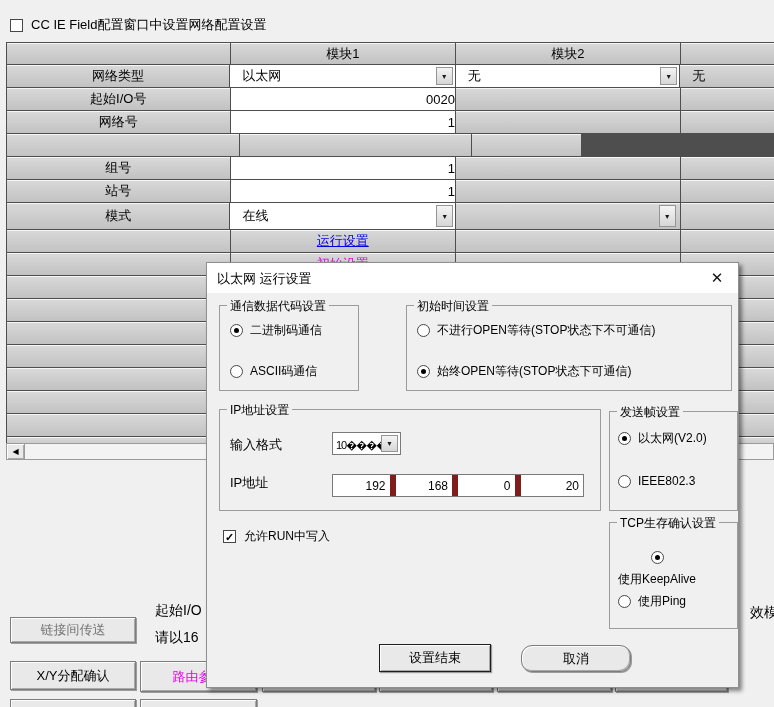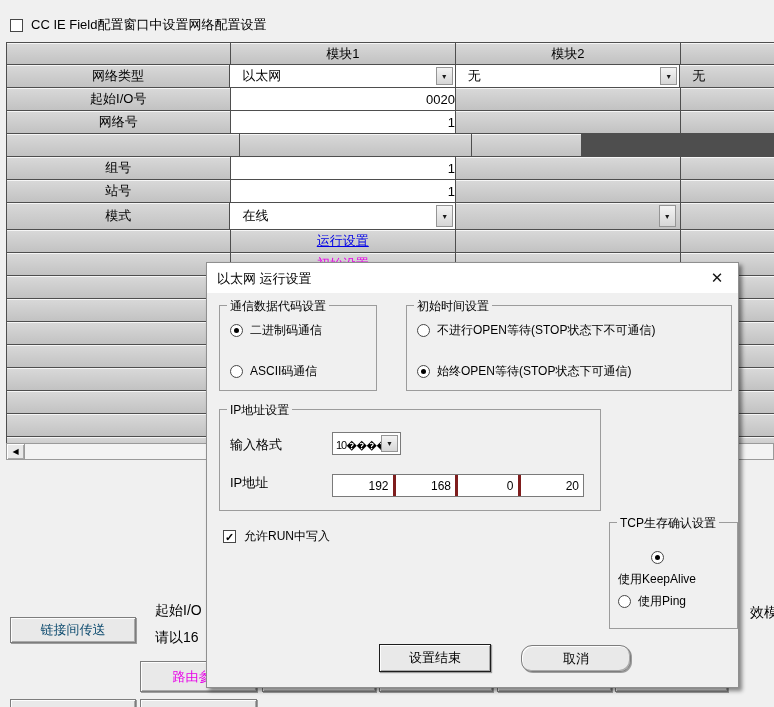--- a/index.html
+++ b/index.html
@@ -8,21 +8,21 @@
     background:#f0f0f0; font-family:"Liberation Sans",sans-serif; color:#000;
     -webkit-font-smoothing:antialiased;
   }
   
   .btn{
     background:#e9e9e9; border:1px solid #7d7d7d; box-sizing:border-box;
     box-shadow:inset 1px 1px 0 #fdfdfd, inset -1px -1px 0 #a9a9a9, 1px 1px 0 rgba(0,0,0,.35);
     display:flex; align-items:center; justify-content:center; font-size:13px;
   }
   .btn.default{border:1px solid #1d1d1d; box-shadow:inset 1px 1px 0 #fdfdfd, inset -1px -1px 0 #a9a9a9, 1px 1px 1px rgba(0,0,0,.35);}
-  .btn.disabled{color:#0c4a6e;}
+  .btn.disabled{color:#737373;}
   .cb{width:13px;height:13px;background:#fff;border:1px solid #474747;box-sizing:border-box;
       display:flex;align-items:center;justify-content:center;font-size:11px;font-weight:bold;line-height:10px;}
   .radio{width:13px;height:13px;border-radius:50%;background:#fff;border:1px solid #474747;box-sizing:border-box;position:relative;flex:none;}
   .radio.on::after{content:"";position:absolute;left:3px;top:3px;width:5px;height:5px;border-radius:50%;background:#000;}
   .opt{display:flex;align-items:center;gap:7px;font-size:12px;position:absolute;white-space:nowrap;}
   .group{position:absolute;border:1px solid #9c9c9c;box-sizing:border-box;}
   .group-title{position:absolute;top:-8px;left:7px;background:#f0f0f0;padding:0 3px;font-size:12px;white-space:nowrap;}
   .dd-btn{position:absolute;right:2px;top:2px;bottom:2px;width:17px;
     background:linear-gradient(#f4f4f4,#d6d6d6);border:1px solid #959595;box-sizing:border-box;
     display:flex;align-items:center;justify-content:center;font-size:7px;color:#1a1a1a;}
@@ -54,21 +54,21 @@
   #dialog{position:absolute;left:206px;top:262px;width:533px;height:426px;background:#f0f0f0;
     border:1px solid #8f8f8f;box-sizing:border-box;box-shadow:3px 3px 4px rgba(0,0,0,.45);z-index:10;}
   #dlg-titlebar{height:30px;background:#fff;position:relative;}
   #dlg-title{position:absolute;left:10px;top:7px;font-size:13px;}
   #dlg-close{position:absolute;right:10px;top:4px;width:22px;height:22px;display:flex;align-items:center;justify-content:center;
     font-size:15px;font-weight:300;color:#111;}
   .iprow-label{position:absolute;font-size:13px;}
   #fmt-dd{position:absolute;left:112px;top:22px;width:69px;height:23px;background:#fff;border:1px solid #7a7a7a;box-sizing:border-box;}
   #fmt-dd .val{position:absolute;left:3px;top:4px;font-size:11px;letter-spacing:-1px;white-space:nowrap;}
   #ip-fields{position:absolute;left:112px;top:64px;width:252px;height:23px;border:1px solid #7a7a7a;background:#fff;display:flex;box-sizing:border-box;}
-  #ip-fields .octet{width:25%;box-sizing:border-box;border-right:3px solid #7f1d1d;display:flex;align-items:center;justify-content:flex-end;
+  #ip-fields .octet{width:25%;box-sizing:border-box;border-right:6px solid #7f1d1d;display:flex;align-items:center;justify-content:flex-end;
     padding-right:4px;font-size:12px;}
   #ip-fields .octet:last-child{border-right:none;}
   
   .note{position:absolute;font-size:14px;white-space:nowrap;}
   .sliver-btn{position:absolute;z-index:2;}
 </style>
 </head>
 <body>
 
 <div id="screen">
@@ -216,38 +216,39 @@
   <div id="hscroll">
     <div class="arrow">◀</div>
   </div>
 
   <div class="note" style="left:155px;top:602px;">起始I/O</div>
   <div class="note" style="left:155px;top:629px;">请以16</div>
   <div class="note" style="left:750px;top:604px;width:24px;overflow:hidden;">效模</div>
 
   <div class="btn disabled" style="position:absolute;left:10px;top:617px;width:126px;height:26px;">链接间传送</div>
 
+  <div class="btn" style="position:absolute;left:10px;top:661px;width:126px;height:29px;">X/Y分配确认</div>
 
   <div class="btn sliver-btn" style="left:140px;top:661px;width:117px;height:31px;color:#e800e8;">路由参数</div>
 
   <div class="btn sliver-btn" style="left:262px;top:661px;width:114px;height:31px;"></div>
   <div class="btn sliver-btn" style="left:379px;top:661px;width:114px;height:31px;"></div>
   <div class="btn sliver-btn" style="left:497px;top:661px;width:115px;height:31px;"></div>
   <div class="btn sliver-btn" style="left:615px;top:661px;width:113px;height:31px;"></div>
 
   <div class="btn" style="position:absolute;left:10px;top:699px;width:126px;height:24px;"></div>
   <div class="btn" style="position:absolute;left:140px;top:699px;width:117px;height:24px;"></div>
 
   <div id="dialog">
     <div id="dlg-titlebar">
       <div id="dlg-title">以太网 运行设置</div>
       <div id="dlg-close">✕</div>
     </div>
 
-    <div class="group" style="left:12px;top:42px;width:158px;height:86px;text-align:right;">
+    <div class="group" style="left:12px;top:42px;width:140px;height:86px;text-align:right;">
       <div class="group-title">通信数据代码设置</div>
       <div class="opt" style="left:10px;top:16px;">
         <span class="radio on"></span>
         <span>二进制码通信</span>
       </div>
       <div class="opt" style="left:10px;top:57px;">
         <span class="radio"></span>
         <span>ASCII码通信</span>
       </div>
     </div>
@@ -273,20 +274,31 @@
       </div>
       <div class="iprow-label" style="left:10px;top:64px;">IP地址</div>
       <div id="ip-fields">
         <div class="octet">192</div>
         <div class="octet">168</div>
         <div class="octet">0</div>
         <div class="octet">20</div>
       </div>
     </div>
 
+    <div class="group" style="left:402px;top:148px;width:129px;height:100px;">
+      <div class="group-title">发送帧设置</div>
+      <div class="opt" style="left:8px;top:18px;">
+        <span class="radio on"></span>
+        <span>以太网(V2.0)</span>
+      </div>
+      <div class="opt" style="left:8px;top:62px;">
+        <span class="radio"></span>
+        <span>IEEE802.3</span>
+      </div>
+    </div>
 
     <div style="position:absolute;left:16px;top:265px;display:flex;align-items:center;gap:8px;">
       <span class="cb">
           <span>✓</span>
         </span>
       <span style="font-size:12px;">允许RUN中写入</span>
     </div>
 
     <div class="group" style="left:402px;top:259px;width:129px;height:107px;">
       <div class="group-title">TCP生存确认设置</div>

